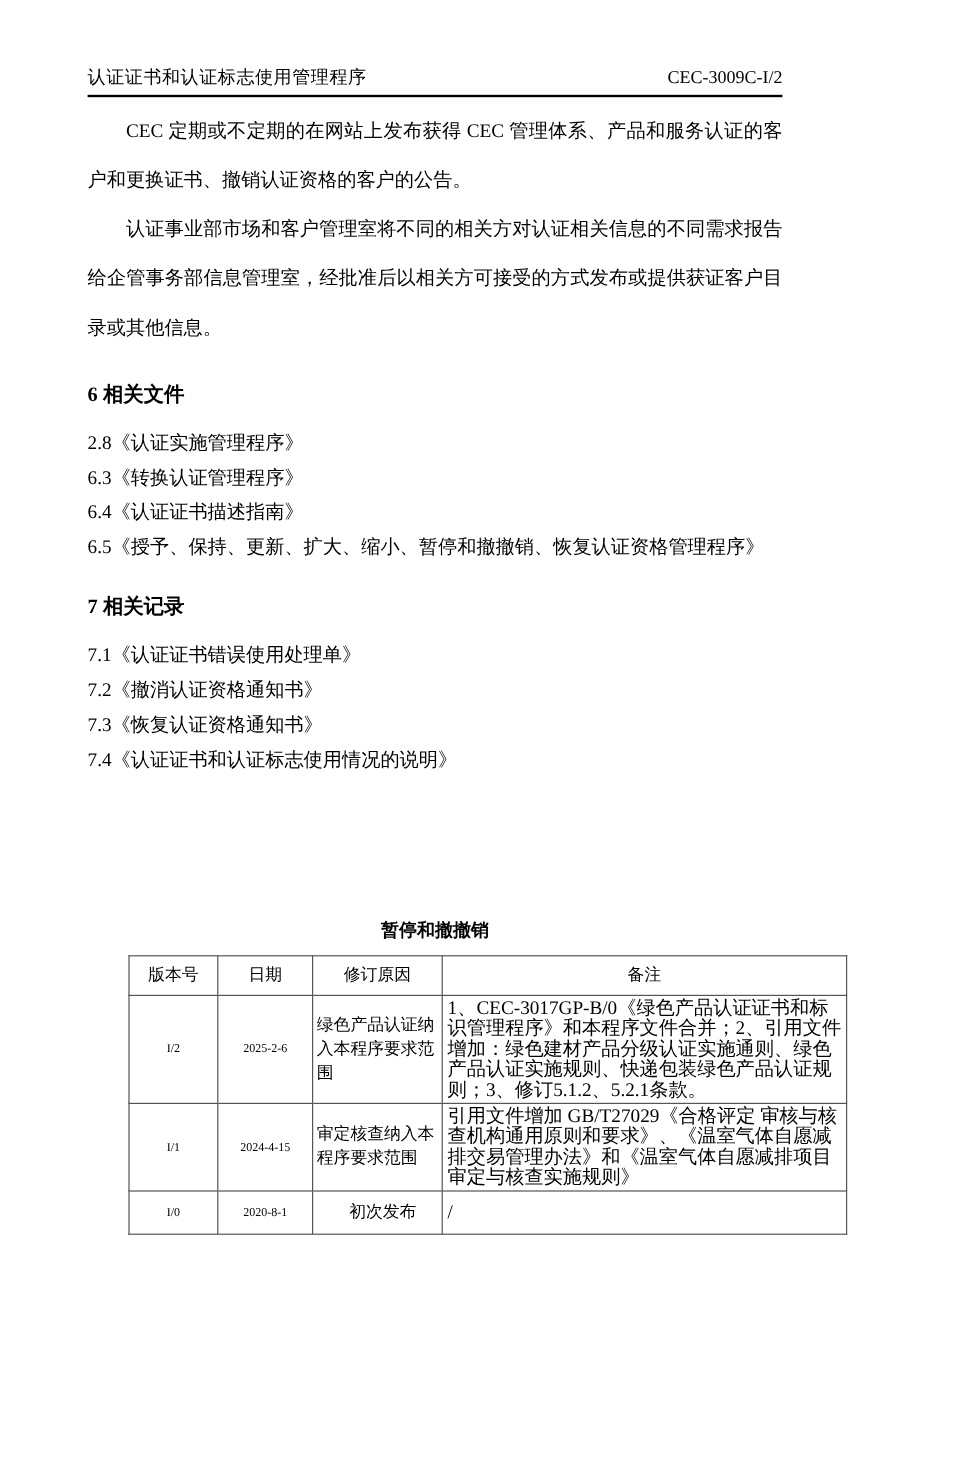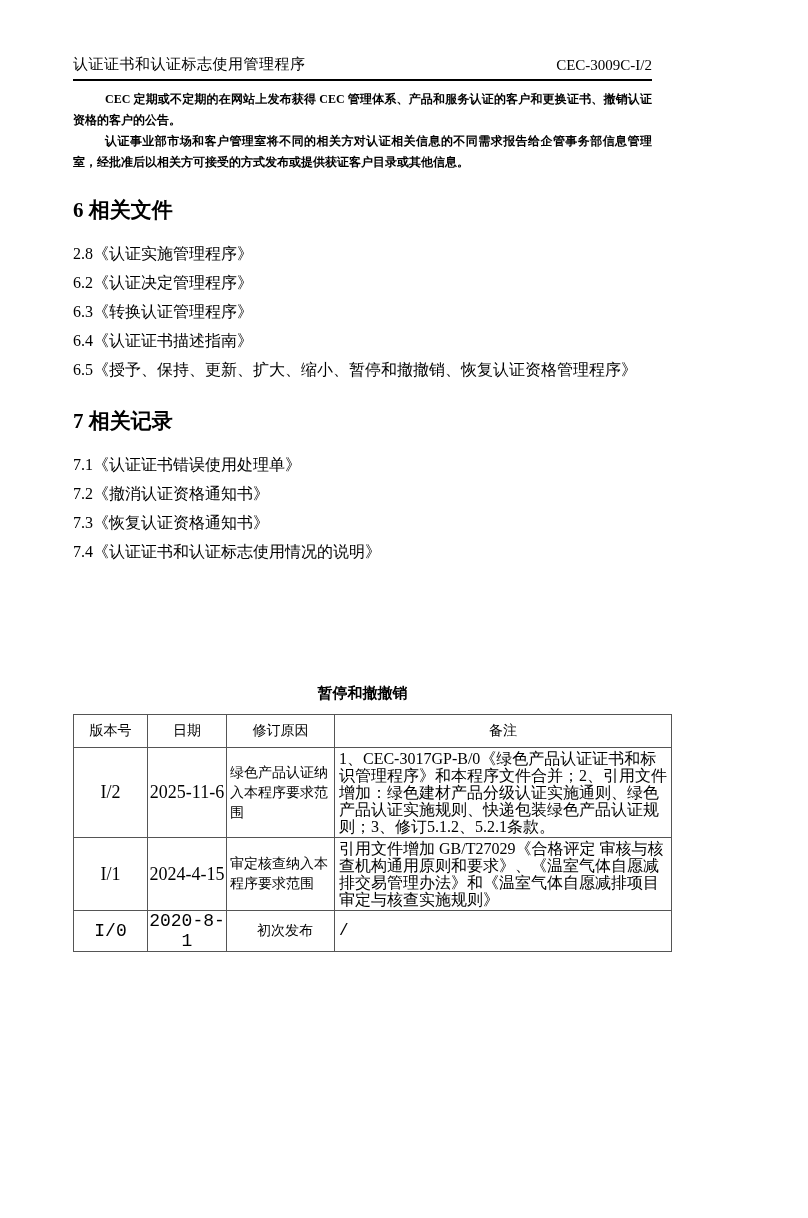--- a/index.html
+++ b/index.html
@@ -22,87 +22,86 @@
     align-items: flex-end;
     border-bottom: 2px solid #000;
     padding-bottom: 5px;
     font-size: 15px;
   }
   .doc-header .doc-title { letter-spacing: 0.5px; }
   .doc-header .doc-code { font-family: "Liberation Serif", "DejaVu Serif", serif; }
   
   .body-text { margin-top: 8px; }
   .para {
-    font-size: 12px;
-    line-height: 21px;
+    font-size: 16px;
+    line-height: 41px;
     text-indent: 32px;
     text-align: justify;
-    font-weight: bold;
   }
   
   .section-heading {
-    font-size: 21px;
+    font-size: 17px;
     font-weight: bold;
     margin: 23px 0 15px 0;
   }
   .ref-item {
     font-size: 16px;
     line-height: 29px;
   }
   
   .revision-section { margin-top: 118px; }
   .table-title {
     text-align: center;
     font-weight: bold;
     font-size: 15px;
     margin-bottom: 11px;
   }
   table.revision {
     border-collapse: collapse;
     width: 598px;
+    margin-left: 34px;
     table-layout: fixed;
   }
   table.revision th, table.revision td {
     border: 1px solid #555;
     font-weight: normal;
     vertical-align: middle;
   }
   table.revision th {
     height: 33px;
     font-size: 14px;
     text-align: center;
   }
-  td.cell-center { text-align: center; font-size: 18px; }
+  td.cell-center { text-align: center; font-size: 10px; }
   td.cell-reason { font-size: 14px; padding: 2px 3px; line-height: 20px; }
   td.cell-reason.center { text-align: center; padding-left: 12px; }
   td.cell-note { font-size: 16px; line-height: 17px; padding: 2px 4px; vertical-align: top; }
   tr.row-h1 td { height: 70px; }
   tr.row-h2 td { height: 58px; }
-  tr.row-h3 td { height: 36px; font-family: Liberation Mono, monospace; }
+  tr.row-h3 td { height: 36px; }
   tr.row-h3 td.cell-note { vertical-align: middle; }
 </style>
 </head>
 <body>
 
 <div class="page">
 
   <div class="doc-header">
     <span class="doc-title">认证证书和认证标志使用管理程序</span>
     <span class="doc-code">CEC-3009C-I/2</span>
   </div>
 
   <div class="body-text">
     <p class="para">CEC 定期或不定期的在网站上发布获得 CEC 管理体系、产品和服务认证的客户和更换证书、撤销认证资格的客户的公告。</p>
     <p class="para">认证事业部市场和客户管理室将不同的相关方对认证相关信息的不同需求报告给企管事务部信息管理室，经批准后以相关方可接受的方式发布或提供获证客户目录或其他信息。</p>
   </div>
 
   <div>
     <div class="section-heading">6 相关文件</div>
     <div class="ref-item">2.8《认证实施管理程序》</div>
-    <div class="ref-item">6.2《认证决定管理程序》</div>
     <div class="ref-item">6.3《转换认证管理程序》</div>
     <div class="ref-item">6.4《认证证书描述指南》</div>
     <div class="ref-item">6.5《授予、保持、更新、扩大、缩小、暂停和撤撤销、恢复认证资格管理程序》</div>
   </div>
 
   <div>
     <div class="section-heading">7 相关记录</div>
     <div class="ref-item">7.1《认证证书错误使用处理单》</div>
     <div class="ref-item">7.2《撤消认证资格通知书》</div>
     <div class="ref-item">7.3《恢复认证资格通知书》</div>
@@ -122,21 +121,21 @@
         <tr>
           <th>版本号</th>
           <th>日期</th>
           <th>修订原因</th>
           <th>备注</th>
         </tr>
       </thead>
       <tbody>
         <tr class="row-h1">
           <td class="cell-center">I/2</td>
-          <td class="cell-center">2025-11-6</td>
+          <td class="cell-center">2025-2-6</td>
           <td class="cell-reason">绿色产品认证纳入本程序要求范围</td>
           <td class="cell-note">1、CEC-3017GP-B/0《绿色产品认证证书和标识管理程序》和本程序文件合并；2、引用文件增加：绿色建材产品分级认证实施通则、绿色产品认证实施规则、快递包装绿色产品认证规则；3、修订5.1.2、5.2.1条款。</td>
         </tr>
         <tr class="row-h2">
           <td class="cell-center">I/1</td>
           <td class="cell-center">2024-4-15</td>
           <td class="cell-reason">审定核查纳入本程序要求范围</td>
           <td class="cell-note">引用文件增加 GB/T27029《合格评定 审核与核查机构通用原则和要求》、《温室气体自愿减排交易管理办法》和《温室气体自愿减排项目审定与核查实施规则》</td>
         </tr>
         <tr class="row-h3">

